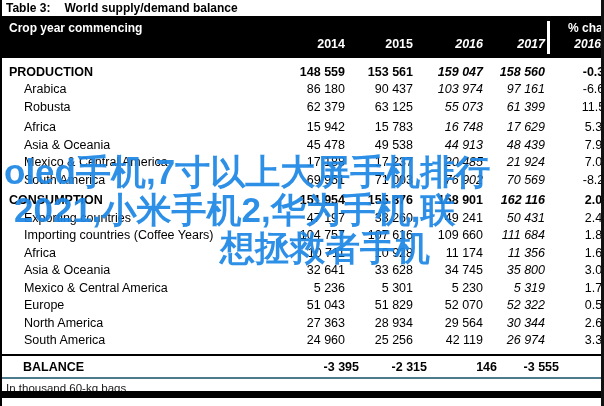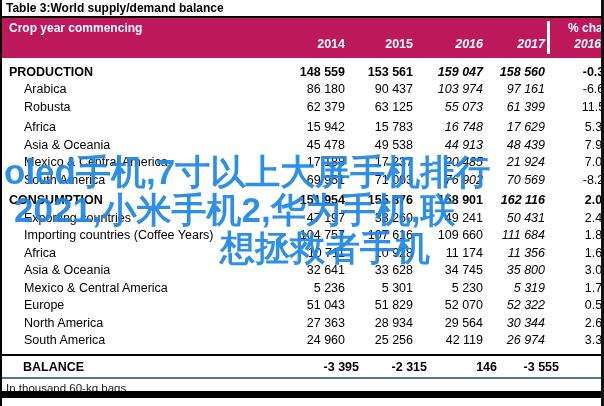--- a/index.html
+++ b/index.html
@@ -3,25 +3,25 @@
 <meta charset="utf-8">
 <style>
   * { margin:0; padding:0; box-sizing:border-box; }
   html,body { width:604px; height:406px; background:#fff; overflow:hidden;
               font-family:"Liberation Sans", sans-serif; }
   #stage { position:relative; width:604px; height:406px; background:#fff;
            border-left:2px solid #000; border-right:3px solid #111; overflow:hidden; }
 
   .title-bar { height:18px; border-bottom:2px solid #000; display:flex; align-items:center;
                padding-left:4px; font-size:12px; font-weight:bold; color:#000; }
-  .title-bar .t2 { margin-left:0; }
+  .title-bar .t2 { margin-left:14px; }
 
   .grid-row { display:grid; grid-template-columns:262px 83px 68px 70px 62px 95px; }
 
-  .head-band { background:#be185d; color:#fff; font-weight:bold; padding-top:3px; padding-bottom:4px; }
+  .head-band { background:#000000; color:#fff; font-weight:bold; padding-top:3px; padding-bottom:4px; }
   .head-band .hr1 { height:16px; }
   .head-band .hr2 { height:17px; }
   .hlabel { font-size:12px; padding-left:7px; grid-column:1 / span 5; }
   .hyear  { font-size:12.5px; text-align:right; padding-right:2px; }
   .hpct   { text-align:center; font-size:12px; border-left:3px solid #fff; }
   .italic { font-style:italic; }
 
   #tbody { padding-top:5px; }
   .t-row { height:17.5px; align-items:center; font-size:12.5px; color:#000; }
   .t-row.gap { margin-top:3px; }

